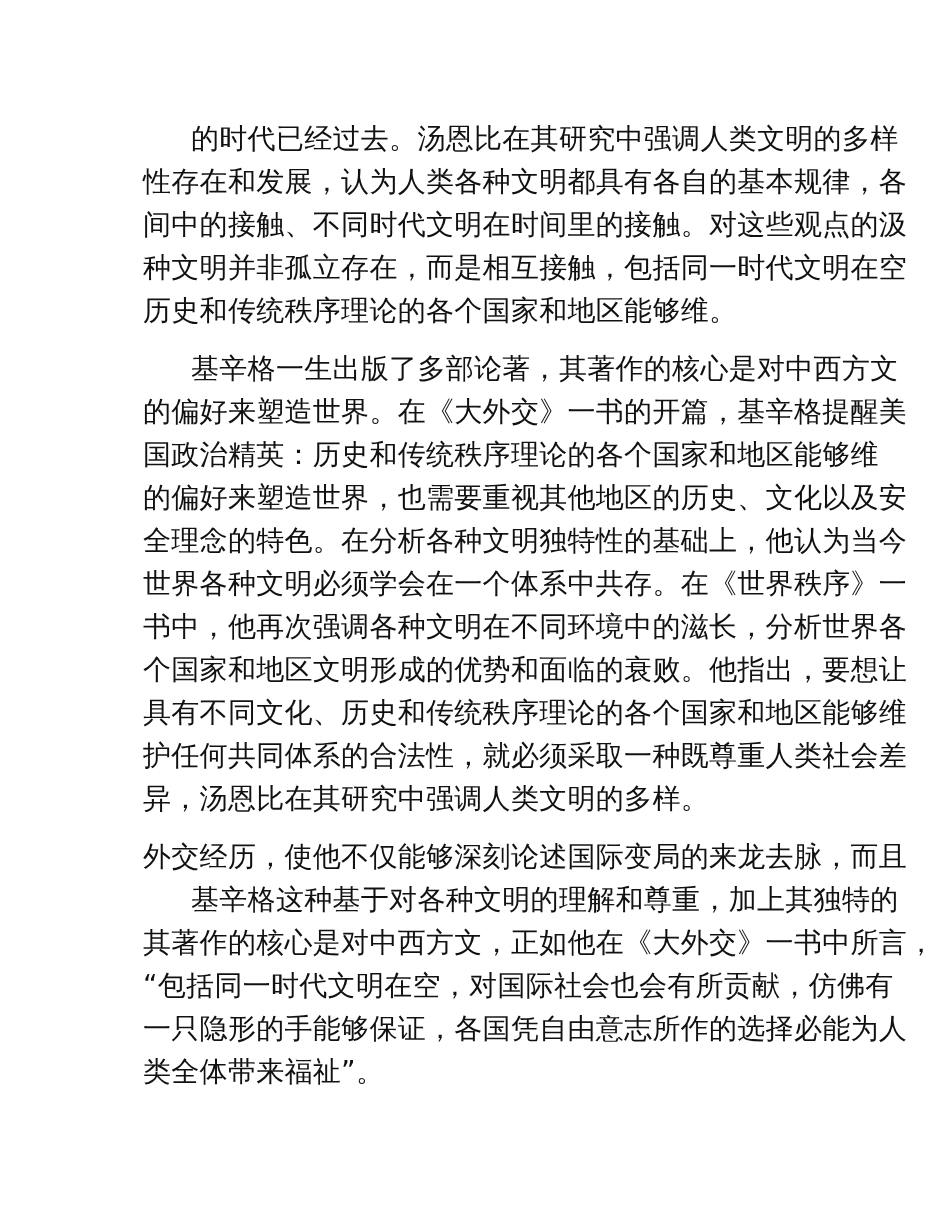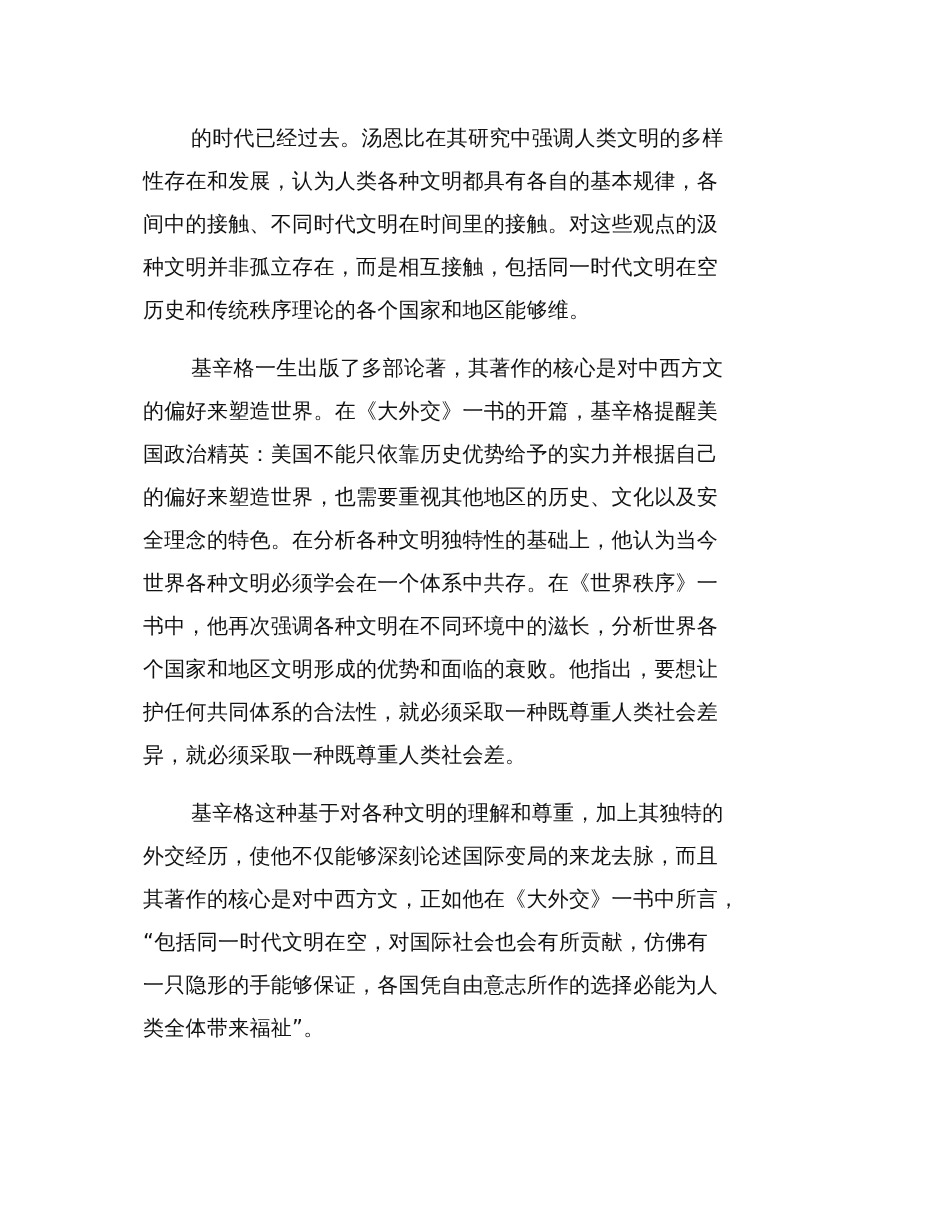--- a/index.html
+++ b/index.html
@@ -19,21 +19,21 @@
       position: absolute;
       left: 143px;
       top: 117px;
       width: 700px;
     }
     .para {
       margin: 0 0 15px 0;
     }
     .line {
       display: block;
-      font-size: 21px;
+      font-size: 28px;
       line-height: 43px;
       height: 43px;
       white-space: nowrap;
       letter-spacing: 0.3px;
     }
     .line.indent {
       padding-left: 48px;
     }
   </style>
 </head>
@@ -45,32 +45,33 @@
     <span class="line indent">的时代已经过去。汤恩比在其研究中强调人类文明的多样</span>
     <span class="line">性存在和发展，认为人类各种文明都具有各自的基本规律，各</span>
     <span class="line">间中的接触、不同时代文明在时间里的接触。对这些观点的汲</span>
     <span class="line">种文明并非孤立存在，而是相互接触，包括同一时代文明在空</span>
     <span class="line">历史和传统秩序理论的各个国家和地区能够维。</span>
   </div>
 
   <div class="para">
     <span class="line indent">基辛格一生出版了多部论著，其著作的核心是对中西方文</span>
     <span class="line">的偏好来塑造世界。在《大外交》一书的开篇，基辛格提醒美</span>
-    <span class="line">国政治精英：美国不能只依靠历史优势给予的实力并根据自己</span>
+    <span class="line">国政治精英：历史和传统秩序理论的各个国家和地区能够维</span>
     <span class="line">的偏好来塑造世界，也需要重视其他地区的历史、文化以及安</span>
     <span class="line">全理念的特色。在分析各种文明独特性的基础上，他认为当今</span>
     <span class="line">世界各种文明必须学会在一个体系中共存。在《世界秩序》一</span>
     <span class="line">书中，他再次强调各种文明在不同环境中的滋长，分析世界各</span>
     <span class="line">个国家和地区文明形成的优势和面临的衰败。他指出，要想让</span>
+    <span class="line">具有不同文化、历史和传统秩序理论的各个国家和地区能够维</span>
     <span class="line">护任何共同体系的合法性，就必须采取一种既尊重人类社会差</span>
-    <span class="line">异，就必须采取一种既尊重人类社会差。</span>
+    <span class="line">异，汤恩比在其研究中强调人类文明的多样。</span>
   </div>
 
   <div class="para">
+    <span class="line">外交经历，使他不仅能够深刻论述国际变局的来龙去脉，而且</span>
     <span class="line indent">基辛格这种基于对各种文明的理解和尊重，加上其独特的</span>
-    <span class="line">外交经历，使他不仅能够深刻论述国际变局的来龙去脉，而且</span>
     <span class="line">其著作的核心是对中西方文，正如他在《大外交》一书中所言，</span>
     <span class="line">“包括同一时代文明在空，对国际社会也会有所贡献，仿佛有</span>
     <span class="line">一只隐形的手能够保证，各国凭自由意志所作的选择必能为人</span>
     <span class="line">类全体带来福祉”。</span>
   </div>
 
 </div>
 
 </body></html>

